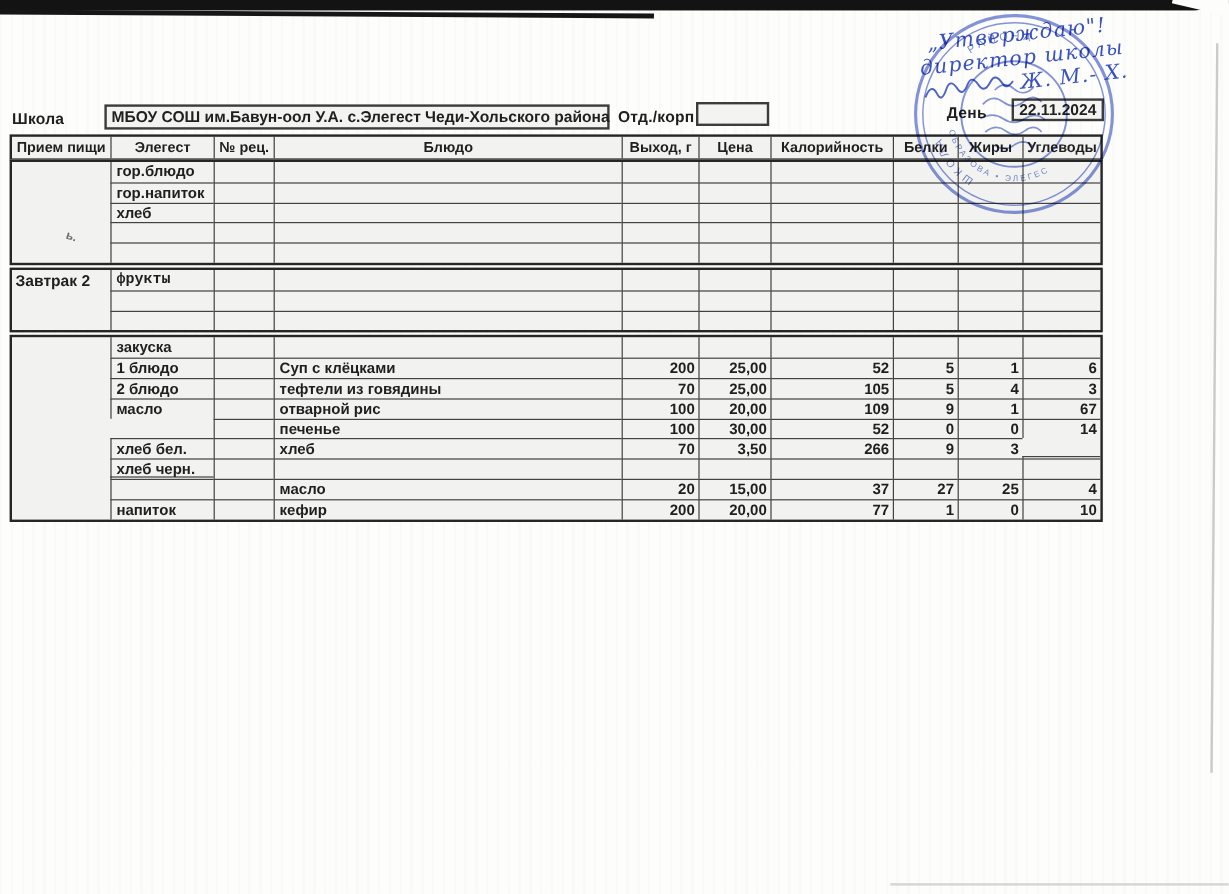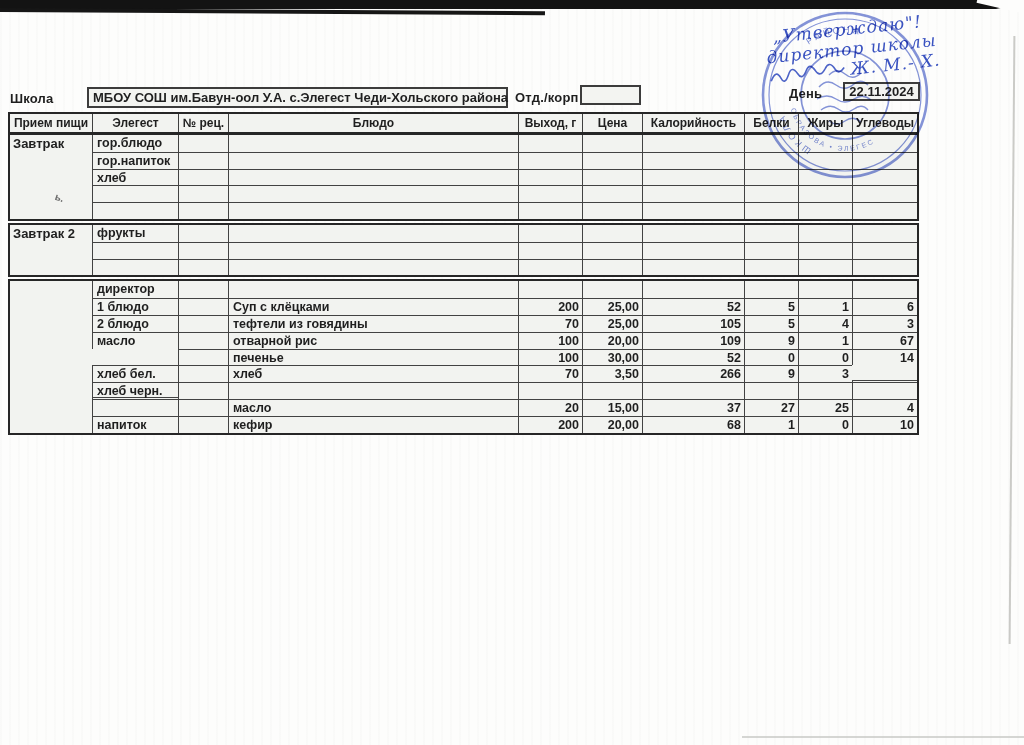--- a/index.html
+++ b/index.html
@@ -94,21 +94,20 @@
     <div class="hcell">Выход, г</div>
     <div class="hcell">Цена</div>
     <div class="hcell">Калорийность</div>
     <div class="hcell">Белки</div>
     <div class="hcell">Жиры</div>
     <div class="hcell">Углеводы</div>
   </div>
 <div class="sections">
     <div class="section">
       <div class="sgrid">
-        <div class="meal-cell" style="grid-row: 1 / span 5;">Завтрак</div>
         <div class="cell al" style="grid-area: 1 / 2;">гор.блюдо</div>
         <div class="cell ac" style="grid-area: 1 / 3;"></div>
         <div class="cell al" style="grid-area: 1 / 4;"></div>
         <div class="cell ar" style="grid-area: 1 / 5;"></div>
         <div class="cell ar" style="grid-area: 1 / 6;"></div>
         <div class="cell ar" style="grid-area: 1 / 7;"></div>
         <div class="cell ar" style="grid-area: 1 / 8;"></div>
         <div class="cell ar" style="grid-area: 1 / 9;"></div>
         <div class="cell ar" style="grid-area: 1 / 10;"></div>
         <div class="cell al bt" style="grid-area: 2 / 2;">гор.напиток</div>
@@ -145,21 +144,21 @@
         <div class="cell ar bt" style="grid-area: 5 / 6;"></div>
         <div class="cell ar bt" style="grid-area: 5 / 7;"></div>
         <div class="cell ar bt" style="grid-area: 5 / 8;"></div>
         <div class="cell ar bt" style="grid-area: 5 / 9;"></div>
         <div class="cell ar bt" style="grid-area: 5 / 10;"></div>
       </div>
     </div>
     <div class="section">
       <div class="sgrid">
         <div class="meal-cell" style="grid-row: 1 / span 3;">Завтрак 2</div>
-        <div class="cell al" style="grid-area: 1 / 2;">фрукты</div>
+        <div class="cell al" style="grid-area: 1 / 2; font-family: Liberation Mono, monospace;">фрукты</div>
         <div class="cell ac" style="grid-area: 1 / 3;"></div>
         <div class="cell al" style="grid-area: 1 / 4;"></div>
         <div class="cell ar" style="grid-area: 1 / 5;"></div>
         <div class="cell ar" style="grid-area: 1 / 6;"></div>
         <div class="cell ar" style="grid-area: 1 / 7;"></div>
         <div class="cell ar" style="grid-area: 1 / 8;"></div>
         <div class="cell ar" style="grid-area: 1 / 9;"></div>
         <div class="cell ar" style="grid-area: 1 / 10;"></div>
         <div class="cell al bt" style="grid-area: 2 / 2;"></div>
         <div class="cell ac bt" style="grid-area: 2 / 3;"></div>
@@ -176,21 +175,21 @@
         <div class="cell ar bt" style="grid-area: 3 / 5;"></div>
         <div class="cell ar bt" style="grid-area: 3 / 6;"></div>
         <div class="cell ar bt" style="grid-area: 3 / 7;"></div>
         <div class="cell ar bt" style="grid-area: 3 / 8;"></div>
         <div class="cell ar bt" style="grid-area: 3 / 9;"></div>
         <div class="cell ar bt" style="grid-area: 3 / 10;"></div>
       </div>
     </div>
     <div class="section">
       <div class="sgrid">
-        <div class="cell al" style="grid-area: 1 / 2;">директор</div>
+        <div class="cell al" style="grid-area: 1 / 2;">закуска</div>
         <div class="cell ac" style="grid-area: 1 / 3;"></div>
         <div class="cell al" style="grid-area: 1 / 4;"></div>
         <div class="cell ar" style="grid-area: 1 / 5;"></div>
         <div class="cell ar" style="grid-area: 1 / 6;"></div>
         <div class="cell ar" style="grid-area: 1 / 7;"></div>
         <div class="cell ar" style="grid-area: 1 / 8;"></div>
         <div class="cell ar" style="grid-area: 1 / 9;"></div>
         <div class="cell ar" style="grid-area: 1 / 10;"></div>
         <div class="cell al bt" style="grid-area: 2 / 2;">1 блюдо</div>
         <div class="cell ac bt" style="grid-area: 2 / 3;"></div>
@@ -253,21 +252,21 @@
         <div class="cell ar bt" style="grid-area: 8 / 6;">15,00</div>
         <div class="cell ar bt" style="grid-area: 8 / 7;">37</div>
         <div class="cell ar bt" style="grid-area: 8 / 8;">27</div>
         <div class="cell ar bt" style="grid-area: 8 / 9;">25</div>
         <div class="cell ar bt" style="grid-area: 8 / 10;">4</div>
         <div class="cell al bt" style="grid-area: 9 / 2;">напиток</div>
         <div class="cell ac bt" style="grid-area: 9 / 3;"></div>
         <div class="cell al bt" style="grid-area: 9 / 4;">кефир</div>
         <div class="cell ar bt" style="grid-area: 9 / 5;">200</div>
         <div class="cell ar bt" style="grid-area: 9 / 6;">20,00</div>
-        <div class="cell ar bt" style="grid-area: 9 / 7;">68</div>
+        <div class="cell ar bt" style="grid-area: 9 / 7;">77</div>
         <div class="cell ar bt" style="grid-area: 9 / 8;">1</div>
         <div class="cell ar bt" style="grid-area: 9 / 9;">0</div>
         <div class="cell ar bt" style="grid-area: 9 / 10;">10</div>
       </div>
     </div>
   </div>
 
 <span class="stray-mark">ь.</span>
 
 <svg class="stamp" viewBox="0 0 172 172">

